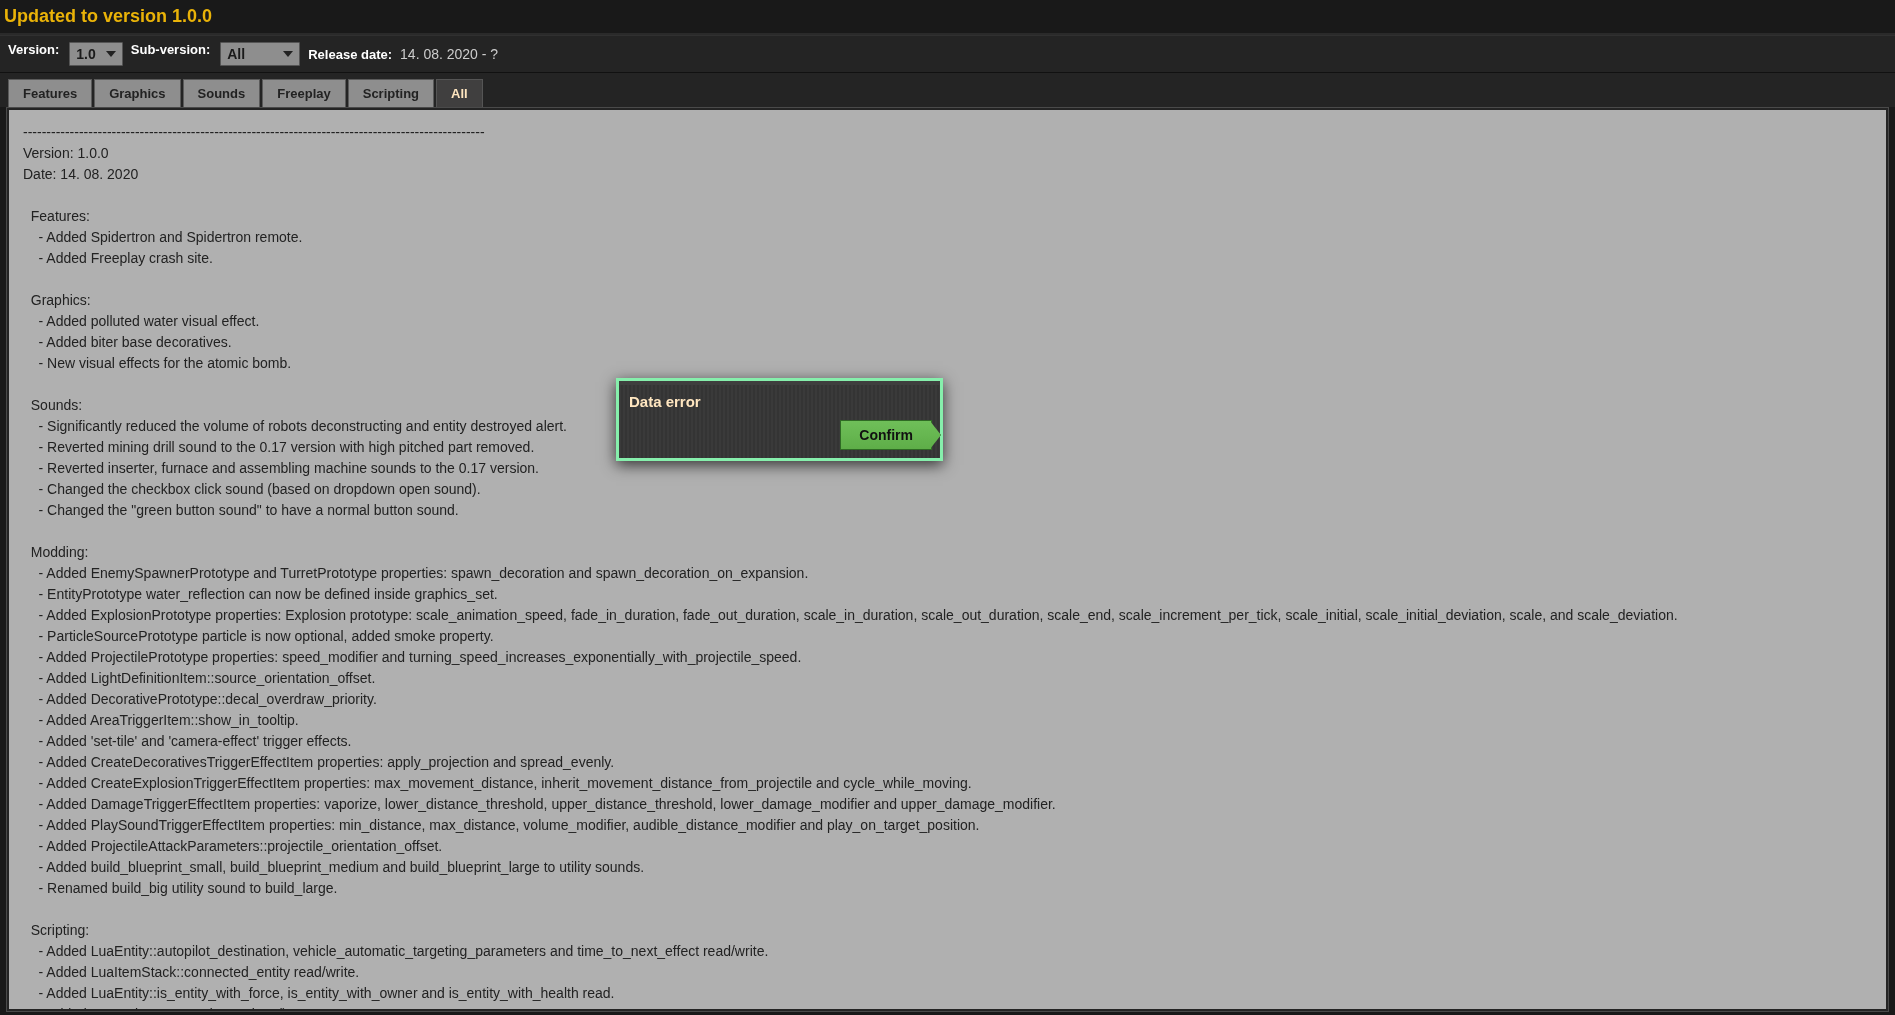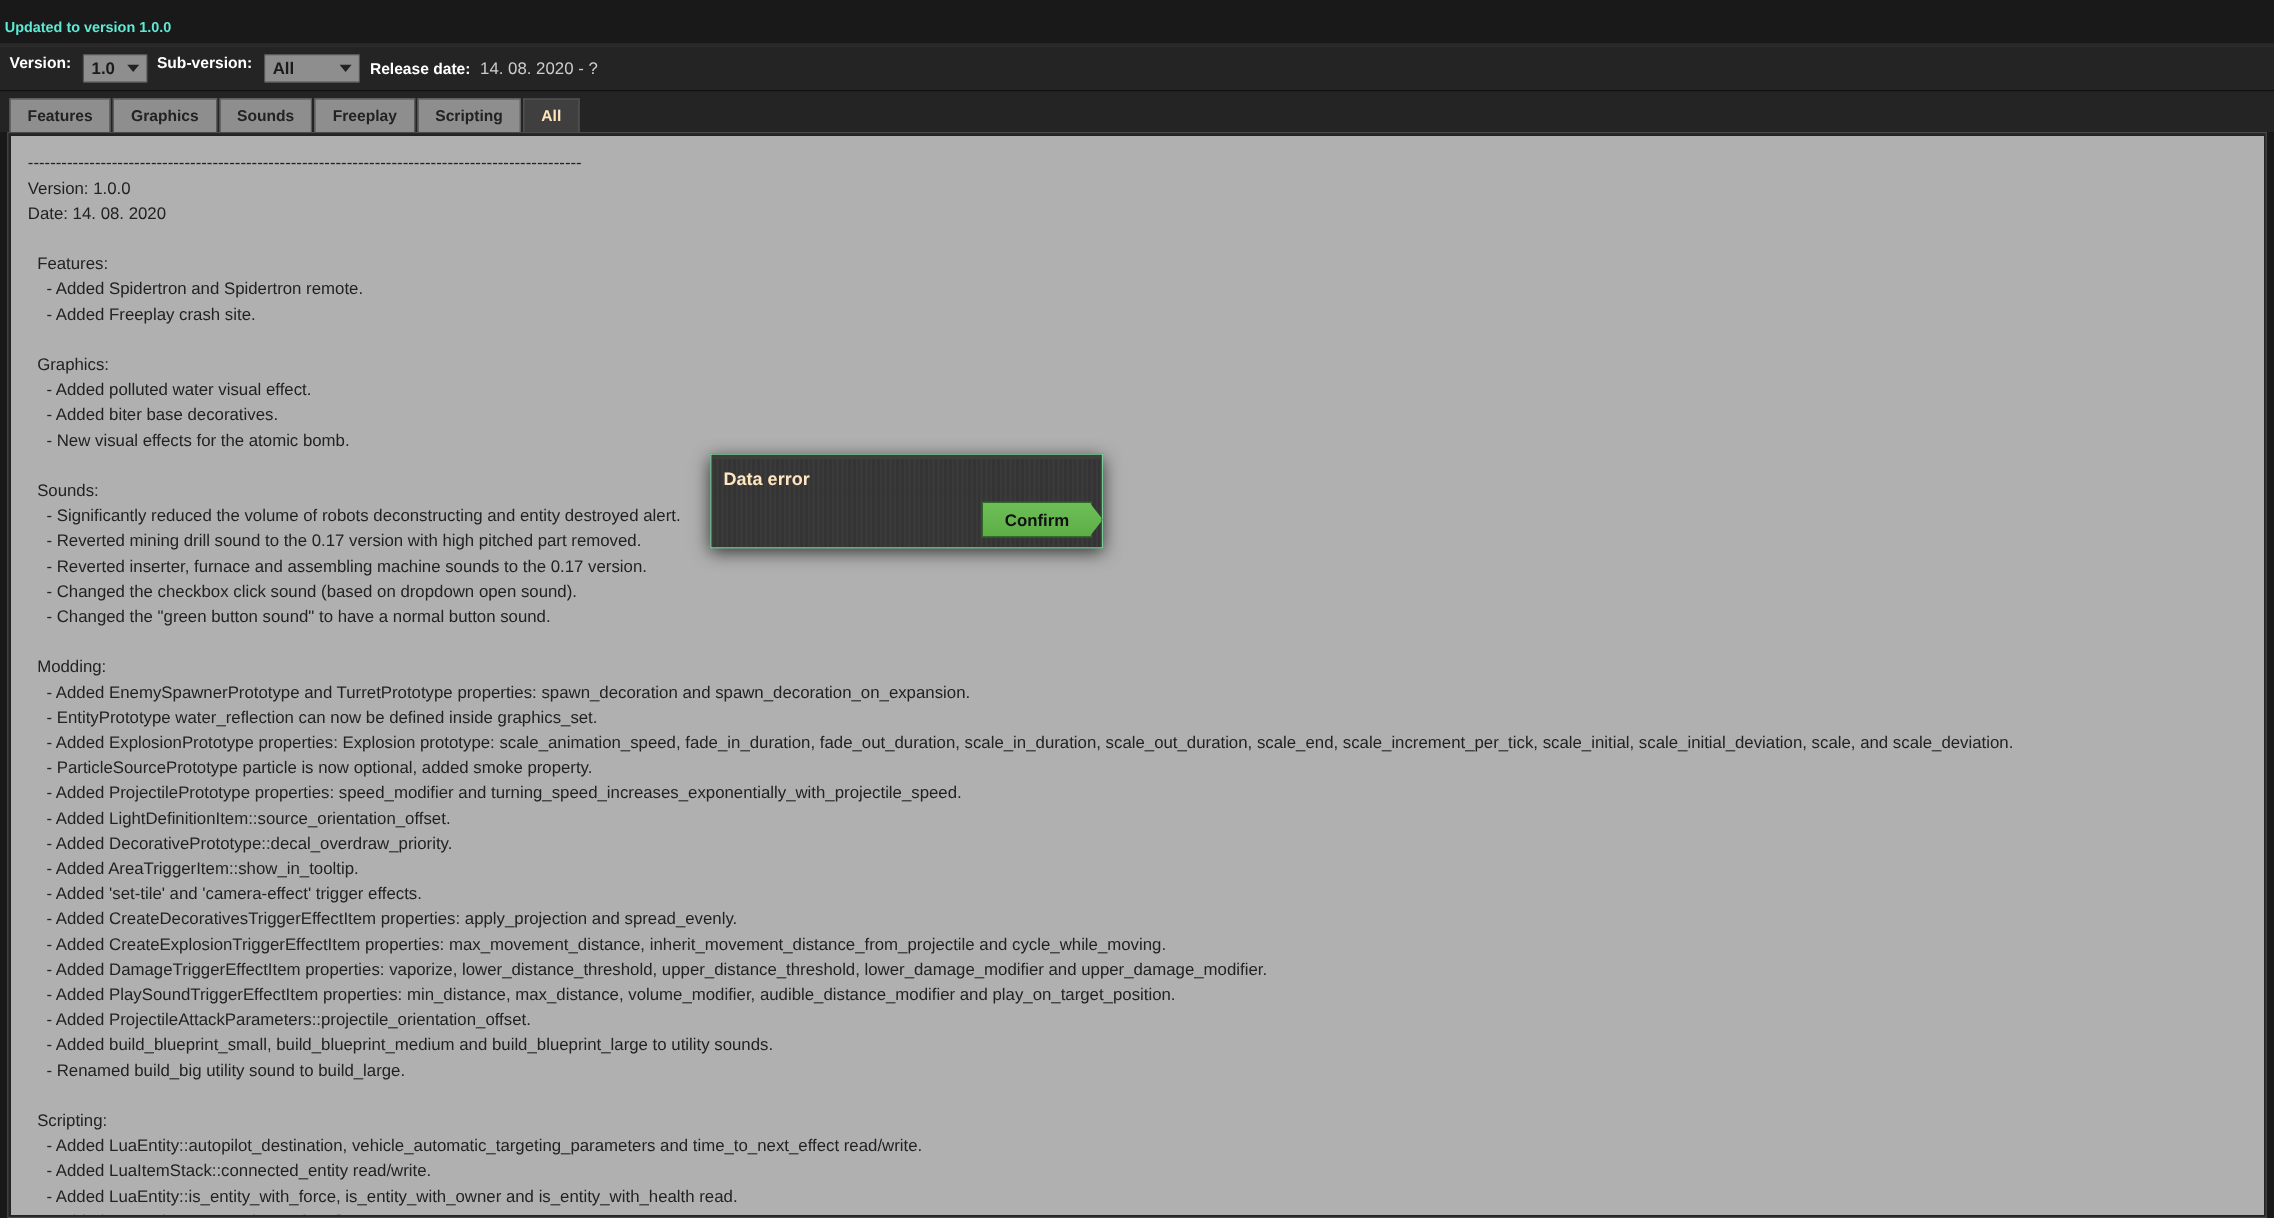--- a/index.html
+++ b/index.html
@@ -7,24 +7,24 @@
   background: #191919;
   font-family: "Segoe UI", Tahoma, sans-serif;
   font-size: 14px;
   color: #e6e6e6;
   width: 1895px;
   height: 1015px;
   overflow: hidden;
   position: relative;
 }
 .title-bar {
-  padding: 16px 8px 6px 4px;
-  color: #5eead4;
-  font-weight: 700;
-  font-size: 12px;
+  padding: 6px 8px 6px 4px;
+  color: #eab308;
+  font-weight: 700;
+  font-size: 18px;
   border-bottom: 2px solid #2a2a2a;
 }
 .filter-bar {
   background: #242424;
   padding: 6px 8px;
   display: flex;
   gap: 8px;
   border-top: 1px solid #303030;
   border-bottom: 1px solid #111;
 }
@@ -97,24 +97,24 @@
   line-height: 1.5;
   white-space: pre-wrap;
 }
 .content::-webkit-scrollbar { width: 12px; }
 .content::-webkit-scrollbar-track { background: #3a3a3a; }
 .content::-webkit-scrollbar-thumb { background: #6e6e6e; border: 1px solid #2a2a2a; }
 
 
 .dialog {
   position: absolute;
-  left: 592px; top: 378px;
+  left: 616px; top: 378px;
   width: 327px;
   background: #303030;
-  border: 1px solid #86efac;
+  border: 3px solid #86efac;
   box-shadow: 0 4px 14px rgba(0,0,0,0.7);
 }
 .dialog-title {
   color: #ffe6c0;
   font-weight: 700;
   padding: 8px 10px 4px 10px;
   font-size: 15px;
   border-top: 4px solid #3e3e3e;
   background: repeating-linear-gradient(90deg, #3a3a3a 0 2px, #343434 2px 4px);
 }

